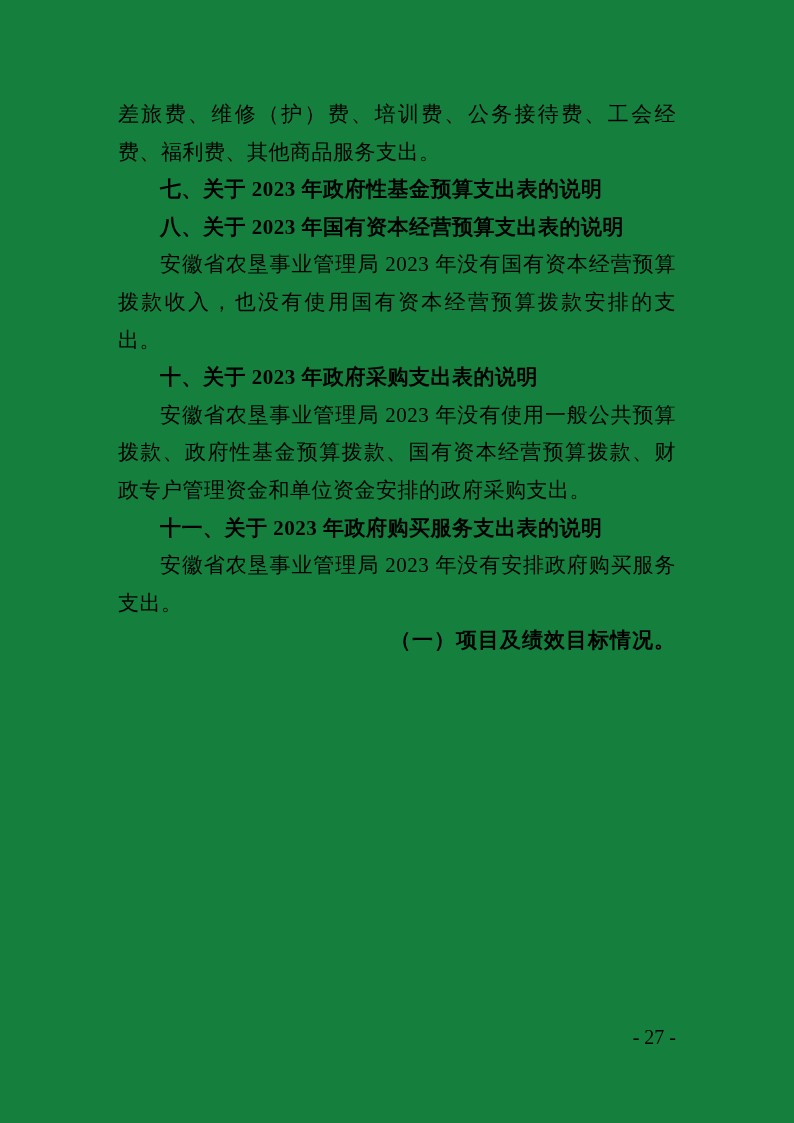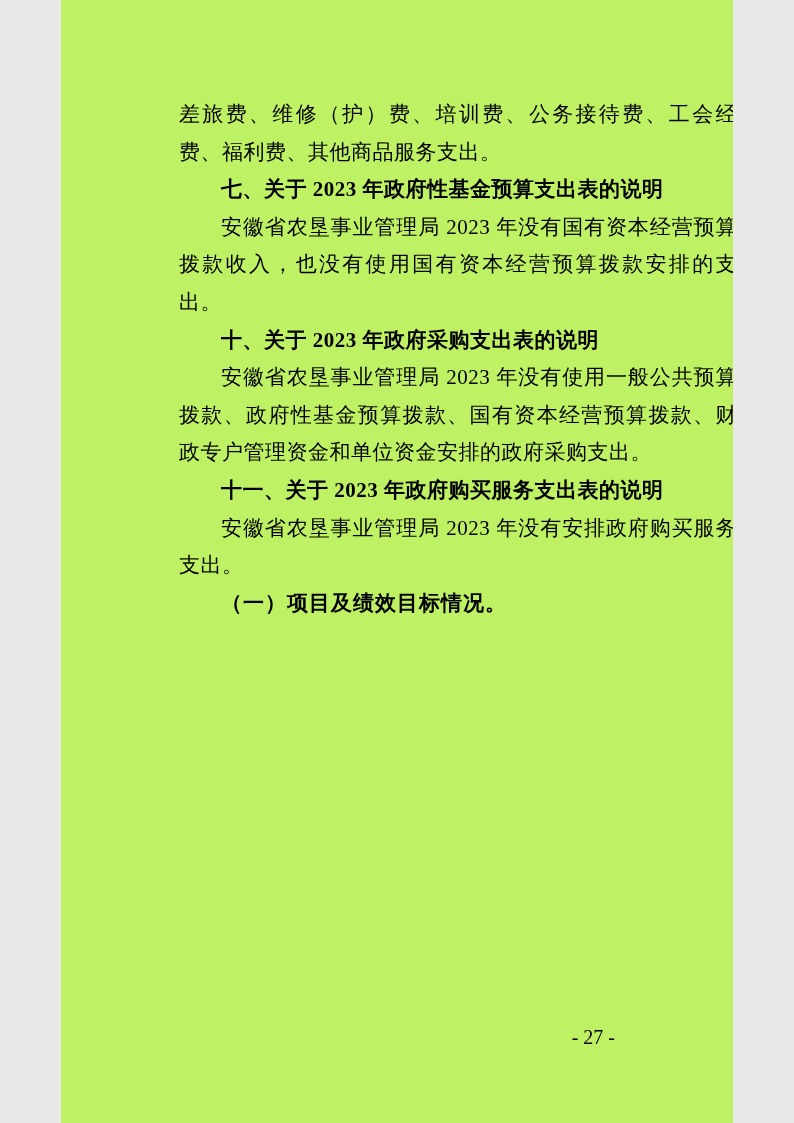--- a/index.html
+++ b/index.html
@@ -3,24 +3,24 @@
 <meta charset="utf-8">
 <style>
   * { box-sizing: border-box; }
   html, body {
     margin: 0;
     padding: 0;
     background: #e8e8e8;
   }
   .page {
     position: relative;
-    width: 672px;
+    width: 794px;
     height: 1123px;
     margin: 0 auto;
-    background: #bef264;
+    background: #15803d;
     overflow: hidden;
     font-family: "Liberation Serif", "DejaVu Serif", serif;
     color: #000000;
   }
   .content {
     position: absolute;
     left: 118px;
     top: 96px;
     width: 558px;
     font-size: 21px;
@@ -45,39 +45,40 @@
     text-indent: 2em;
     font-family: Liberation Serif, serif;
     font-weight: bold;
     text-align: left;
     letter-spacing: 0.5px;
   }
   .subheading-para {
     text-indent: 2em;
     font-family: "Liberation Serif", "DejaVu Serif", serif;
     font-weight: bold;
-    text-align: left;
+    text-align: right;
     letter-spacing: 1px;
   }
   .footer {
     position: absolute;
     right: 118px;
     bottom: 74px;
     font-size: 20px;
     font-family: "Liberation Serif", "DejaVu Serif", serif;
     color: #000000;
   }
 </style>
 </head>
 <body>
 
 <div class="page">
   <div class="content">
     <p class="body-para no-indent">差旅费、维修（护）费、培训费、公务接待费、工会经费、福利费、其他商品服务支出。</p>
     <p class="heading-para">七、关于 2023 年政府性基金预算支出表的说明</p>
+    <p class="heading-para">八、关于 2023 年国有资本经营预算支出表的说明</p>
     <p class="body-para">安徽省农垦事业管理局 2023 年没有国有资本经营预算拨款收入，也没有使用国有资本经营预算拨款安排的支出。</p>
     <p class="heading-para">十、关于 2023 年政府采购支出表的说明</p>
     <p class="body-para">安徽省农垦事业管理局 2023 年没有使用一般公共预算拨款、政府性基金预算拨款、国有资本经营预算拨款、财政专户管理资金和单位资金安排的政府采购支出。</p>
     <p class="heading-para">十一、关于 2023 年政府购买服务支出表的说明</p>
     <p class="body-para">安徽省农垦事业管理局 2023 年没有安排政府购买服务支出。</p>
     <p class="subheading-para">（一）项目及绩效目标情况。</p>
   </div>
   <div class="footer">- 27 -</div>
 </div>
 

